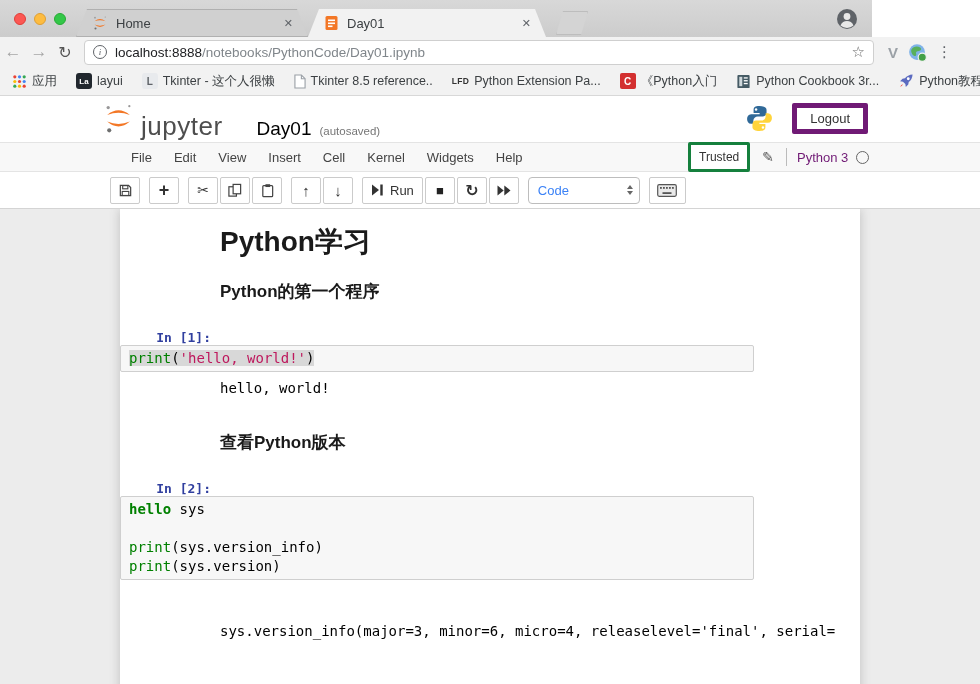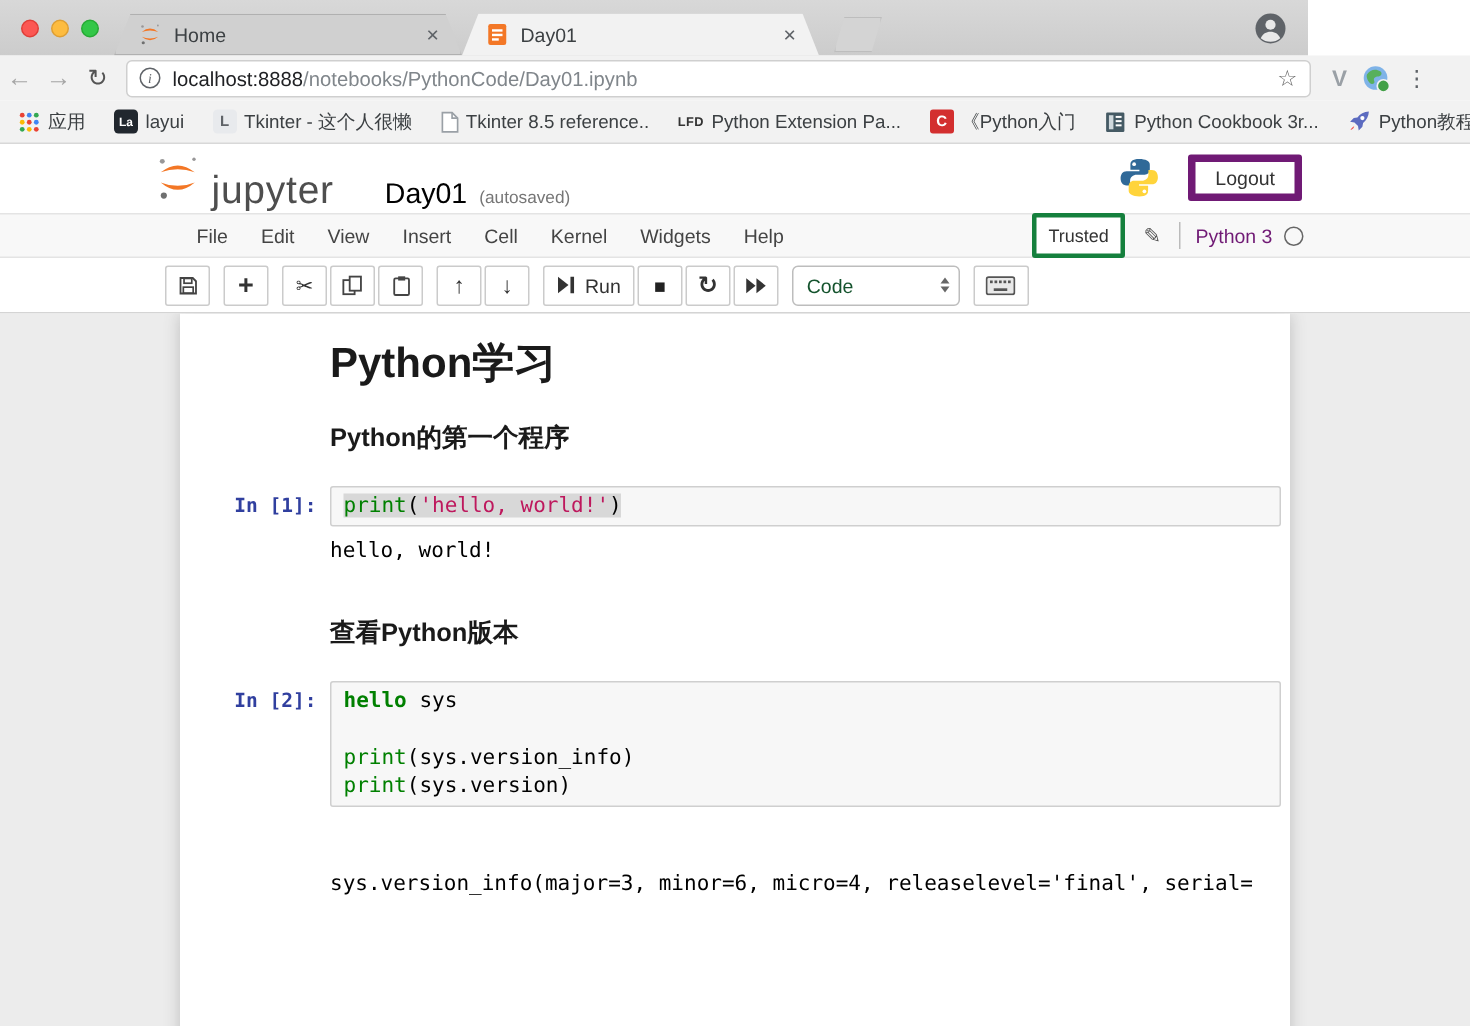--- a/index.html
+++ b/index.html
@@ -83,37 +83,37 @@
   .jbtn:last-child { margin-right:0; }
   .ic-txt { font-size:14px; color:#333; }
   .ic-plus { font-size:18px; font-weight:bold; line-height:1; }
   .ic-arrow { font-size:15px; font-weight:bold; }
   .run-btn { padding:0 8px; }
   .run-label { font-size:13px; color:#333; margin-left:6px; }
   .ic-stop { font-size:13px; color:#222; line-height:1; }
   .ic-refresh { font-size:16px; font-weight:bold; }
   .celltype { width:112px; height:27px; border:1px solid #bdbdbd; border-radius:4px; background:#fff;
     display:flex; align-items:center; padding:0 6px 0 9px; margin-right:9px; }
-  .celltype-label { font-size:13px; color:#14532d; flex:1; }
+  .celltype-label { font-size:13px; color:#3b82f6; flex:1; }
   .stepper { display:flex; flex-direction:column; align-items:center; row-gap:2px; }
   .stepper i { display:block; width:0; height:0; border-left:3.5px solid transparent; border-right:3.5px solid transparent; }
   .step-up { border-bottom:4.5px solid #666; }
   .step-down { border-top:4.5px solid #666; }
 
   
   .content { position:absolute; top:209px; left:0; width:980px; height:475px; background:#ececec; overflow:hidden; }
   .page { position:absolute; left:120px; top:0; width:740px; height:500px; background:#fff;
     box-shadow:0 0 10px rgba(87,87,87,.3); padding-top:17px; }
   .md-indent { margin-left:100px; }
   h1.nb-h1 { font-size:28px; color:#1a1a1a; line-height:1.15; }
   h2.nb-h2 { font-size:22px; color:#1a1a1a; margin-top:24px; }
   h3.nb-h3 { font-size:17px; color:#1a1a1a; margin-top:22px; }
   h3.nb-h3b { margin-top:33px; }
 
-  .cellrow { display:flex; margin-top:21px; }
+  .cellrow { display:flex; margin-top:21px;flex-direction:column; }
   .prompt { width:100px; text-align:right; padding:6px 9px 0 0; font-family:"DejaVu Sans Mono",monospace;
     font-size:13px; font-weight:bold; color:#303f9f; white-space:pre; }
   .input-area { width:634px; background:#f7f7f7; border:1px solid #cfcfcf; border-radius:2px;
     padding:3px 8px; }
   .cm-line { font-family:"DejaVu Sans Mono",monospace; font-size:14px; line-height:19px;
     color:#000; white-space:pre; min-height:19px; }
   .tok-kw { color:#008000; font-weight:bold; }
   .tok-builtin { color:#008000; }
   .tok-str { color:#be185d; }
   .sel { background:#d8d8d8; }

